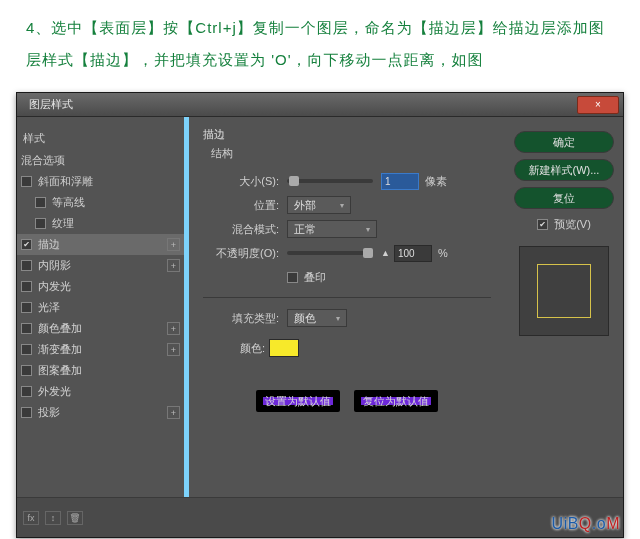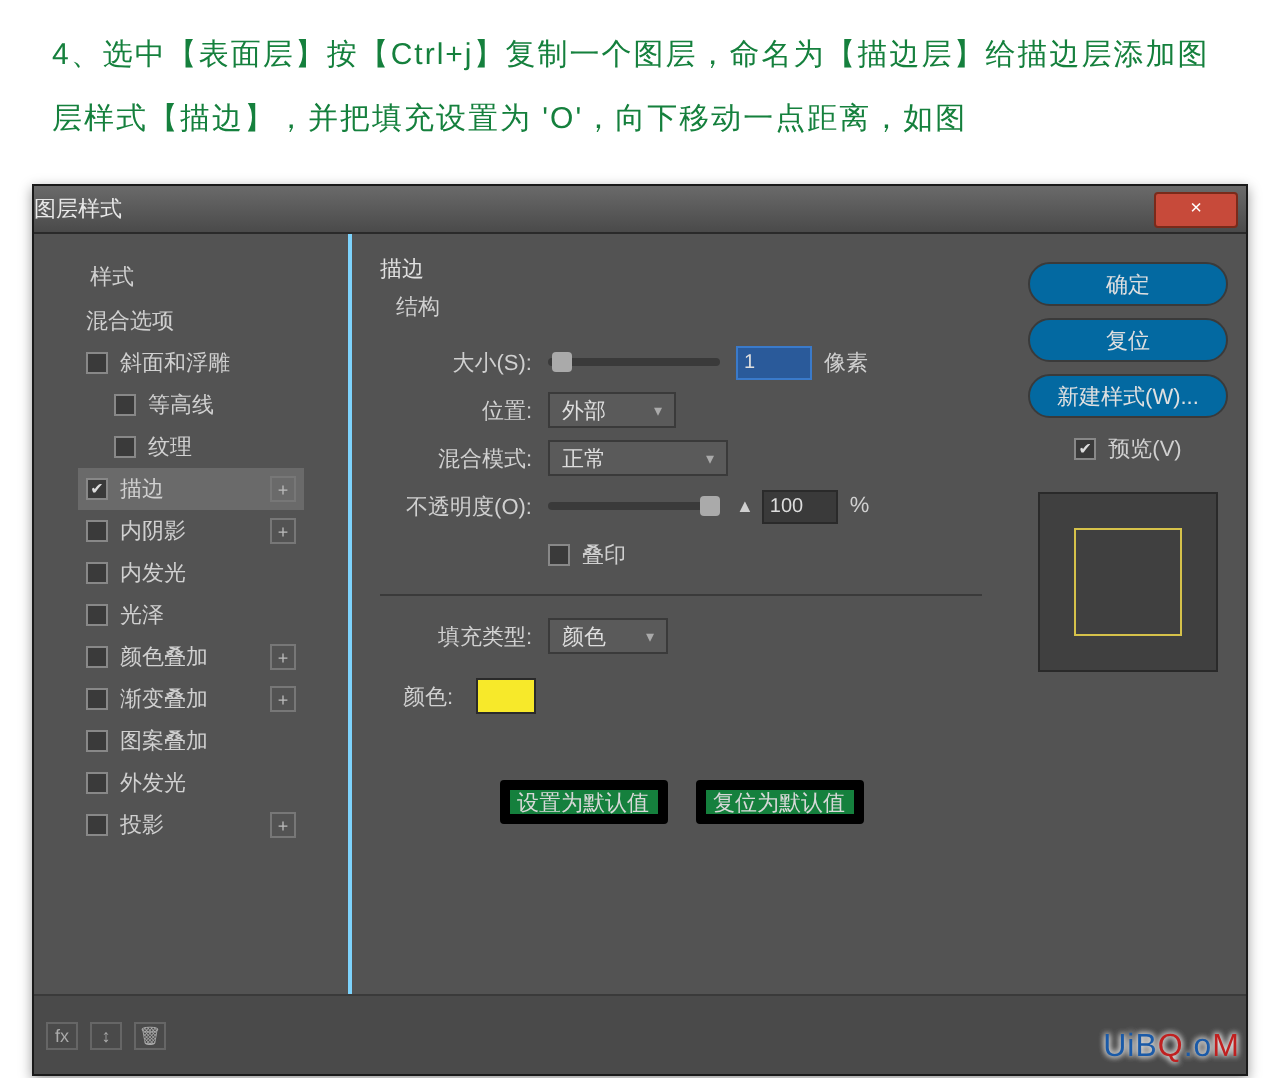--- a/index.html
+++ b/index.html
@@ -1,23 +1,23 @@
 <!DOCTYPE html>
 <html><head>
 <meta charset="utf-8">
 <style>
 *{margin:0;padding:0;box-sizing:border-box;font-family:"Microsoft YaHei",SimSun,sans-serif}
 body{background:#fff;width:640px;height:539px;overflow:hidden}
 .instruction{padding:12px 26px 10px 26px;font-size:15px;line-height:32px;color:#15803d;letter-spacing:1px}
 .dialog{margin:6px 16px 0 16px;background:#535353;border:1px solid #1a1a1a;box-shadow:0 2px 6px rgba(0,0,0,.4)}
 .titlebar{display:flex;align-items:center;background:linear-gradient(#6a6a6a,#4a4a4a);height:24px;border-bottom:1px solid #2a2a2a}
-.titlebar .title{color:#e8e8e8;font-size:11px;padding-left:0;flex:1}
+.titlebar .title{color:#e8e8e8;font-size:11px;padding-left:12px;flex:1}
 .closebtn{width:42px;height:18px;margin-right:4px;background:#c74a3a;border:1px solid #7a2a1a;border-radius:2px;display:flex;align-items:center;justify-content:center;color:#fff;font-size:10px}
 .dlgbody{display:flex;background:#535353;height:380px}
-.leftpanel{width:159px;padding:10px 22px;border-right:2px solid #7dd3fc}
+.leftpanel{width:172px;padding:10px 0;border-right:5px solid #7dd3fc}
 .lefthead{color:#d0d0d0;font-size:11px;padding:4px 6px}
 .lrow{display:flex;align-items:center;height:21px;padding:0 4px;color:#d0d0d0;font-size:11px}
 .lrow.indent{padding-left:18px}
 .lrow.selected{background:#6a6a6a}
 .lrow .cb{width:11px;height:11px;border:1px solid #888;margin-right:6px;background:#3a3a3a;display:flex;align-items:center;justify-content:center;font-size:8px;color:#ddd}
 .lrow .plus{margin-left:auto;width:13px;height:13px;border:1px solid #777;display:flex;align-items:center;justify-content:center;font-size:9px;color:#bbb}
 .midpanel{flex:1;padding:10px 14px}
 .sectitle{color:#e0e0e0;font-size:11px;margin-bottom:4px}
 .subtitle{color:#d0d0d0;font-size:11px;margin:2px 0 8px 8px}
 .frow{display:flex;align-items:center;height:24px;font-size:11px;color:#d0d0d0}
@@ -25,23 +25,23 @@
 .slider{width:86px;height:4px;background:#3a3a3a;border-radius:2px;position:relative;margin-right:8px}
 .slider .thumb{position:absolute;width:10px;height:10px;background:#aaa;border-radius:2px;top:-3px}
 .numinput{width:38px;height:17px;background:#3a3a3a;border:1px solid #2a2a2a;color:#ddd;font-size:10px;padding:0 3px}
 .numinput.blue{background:#2a5a9a;border-color:#3a7aca}
 .unit{margin-left:6px}
 .dropdown{height:18px;background:#5a5a5a;border:1px solid #3a3a3a;display:flex;align-items:center;padding:0 6px;color:#ddd;font-size:11px;min-width:64px}
 .dropdown .chev{margin-left:auto;font-size:8px;color:#aaa}
 .divider{height:1px;background:#3a3a3a;margin:8px 0}
 .colorSwatch{width:30px;height:18px;border:1px solid #2a2a2a;margin-left:4px}
 .btnrow{display:flex;gap:14px;justify-content:center;margin-top:30px}
-.midbtn{min-width:84px;height:22px;background:#15803d;border:5px solid #000000;color:#d8d8d8;font-size:11px;display:flex;align-items:center;justify-content:center;border-radius:2px}
+.midbtn{min-width:84px;height:22px;background:#6d28d9;border:7px solid #000000;color:#d8d8d8;font-size:11px;display:flex;align-items:center;justify-content:center;border-radius:2px}
 .rightpanel{width:118px;padding:14px 10px;display:flex;flex-direction:column;gap:6px;align-items:center}
-.rbtn{width:100px;height:22px;border:1px solid #3a3a3a;background:#0369a1;border-radius:11px;color:#e0e0e0;font-size:11px;display:flex;align-items:center;justify-content:center}
+.rbtn{width:100px;height:22px;border:1px solid #3a3a3a;background:#14532d;border-radius:11px;color:#e0e0e0;font-size:11px;display:flex;align-items:center;justify-content:center}
 .previewrow{display:flex;align-items:center;gap:6px;color:#d0d0d0;font-size:11px;margin-top:2px}
 .previewrow .cb{width:11px;height:11px;border:1px solid #888;background:#3a3a3a;display:flex;align-items:center;justify-content:center;font-size:8px;color:#ddd}
 .previewbox{width:90px;height:90px;background:#404040;border:1px solid #2a2a2a;margin-top:8px;display:flex;align-items:center;justify-content:center}
 .previewinner{width:54px;height:54px;border:1px solid #d6c24a}
 .statusbar{height:40px;background:#4a4a4a;border-top:1px solid #3a3a3a;display:flex;align-items:center;padding:0 6px;gap:6px}
 .sbicon{width:16px;height:14px;border:1px solid #666;display:flex;align-items:center;justify-content:center;font-size:9px;color:#aaa}
 .watermark{position:absolute;right:20px;bottom:6px;font-size:16px;font-weight:normal;letter-spacing:.5px;color:#1a5aa8;text-shadow:0 0 3px #fff,0 0 3px #fff}
 .watermark .alt{color:#c02020}
 </style>
 </head>
@@ -167,34 +167,34 @@
 
       <div class="frow">
         <span class="flabel">填充类型:</span>
         <div class="dropdown" style="min-width:60px">
             <span>颜色</span>
             <span class="chev">▾</span>
           </div>
       </div>
 
       <div class="frow" style="margin-top:6px">
-        <span style="width:40px;text-align:center;margin-left:4px">颜色:</span>
+        <span style="width:40px;text-align:right;margin-left:22px">颜色:</span>
         <div class="colorSwatch" style="background:#f7e92a"></div>
       </div>
 
       <div class="btnrow">
         <div class="midbtn">设置为默认值</div>
         <div class="midbtn">复位为默认值</div>
       </div>
     </div>
 
     <div class="rightpanel">
       <div class="rbtn">确定</div>
+      <div class="rbtn">新建样式(W)...</div>
       <div class="rbtn">复位</div>
-      <div class="rbtn">新建样式(W)...</div>
       <div class="previewrow">
         <span class="cb">✔</span>
         <span>预览(V)</span>
       </div>
       <div class="previewbox">
         <div class="previewinner"></div>
       </div>
     </div>
   </div>
 

